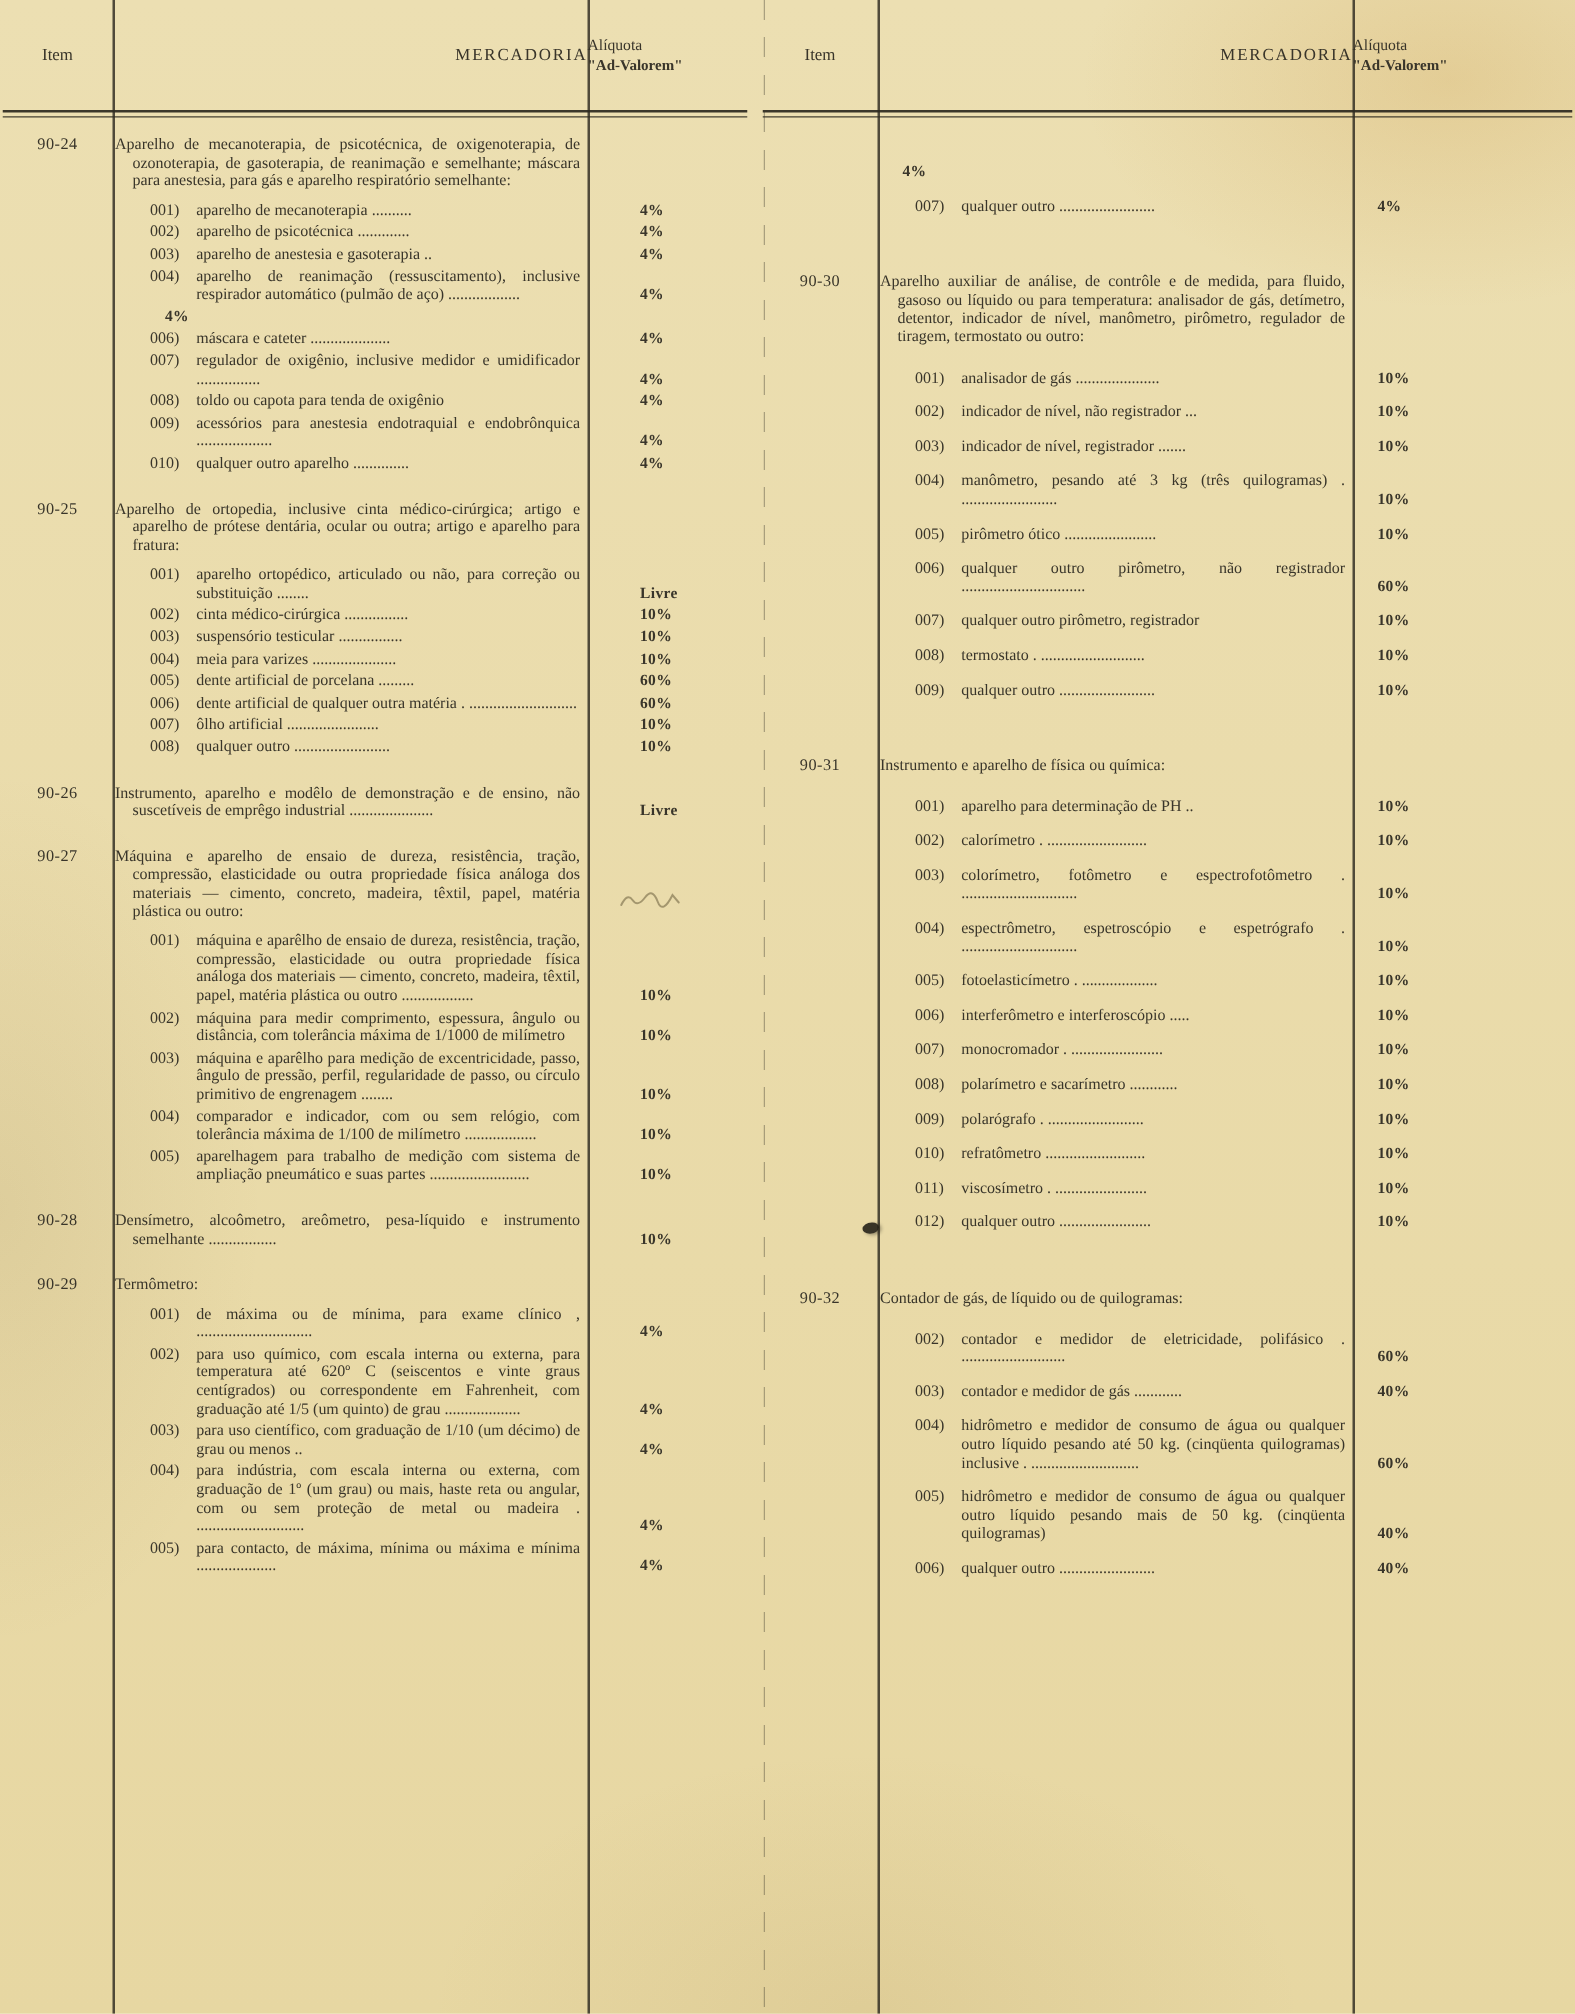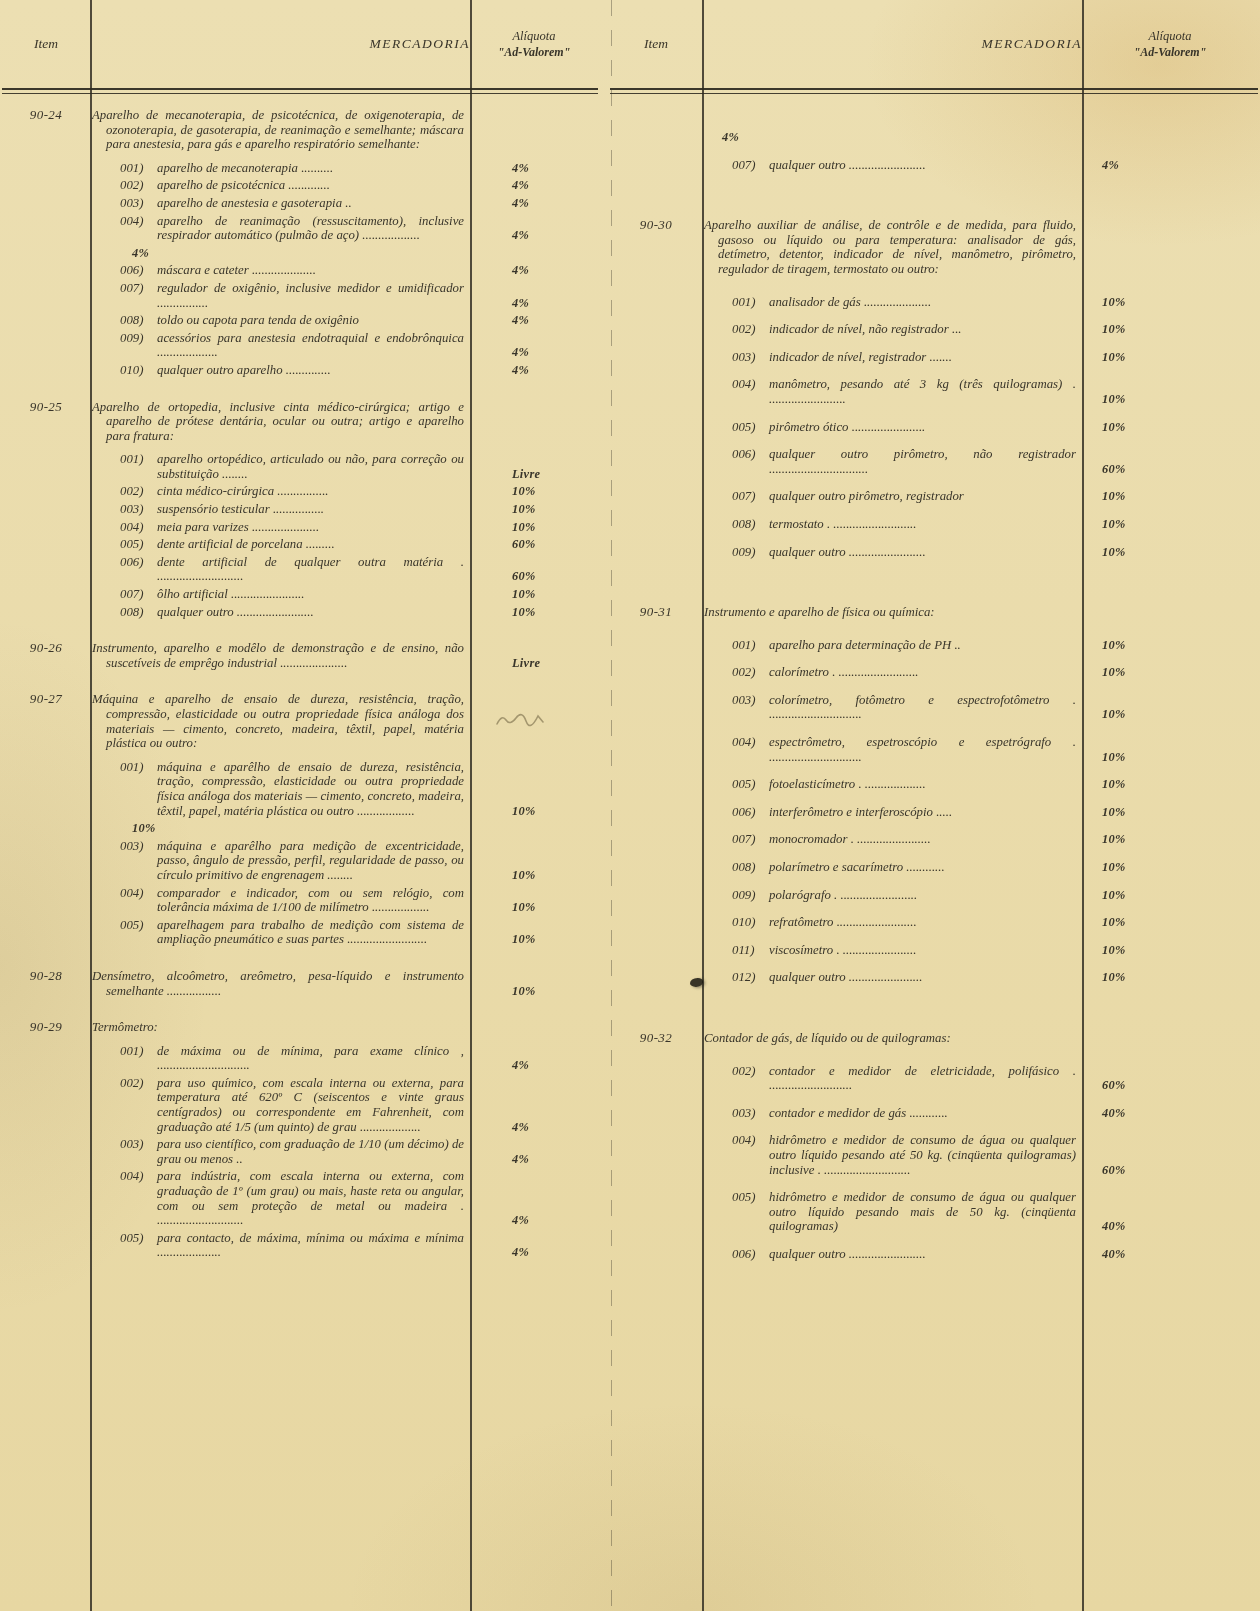--- a/index.html
+++ b/index.html
@@ -6,35 +6,35 @@
   body{
     width:1260px;height:1611px;overflow:hidden;
     font-family:"Liberation Serif","DejaVu Serif",serif;
     color:#39352a;
     background:
       radial-gradient(ellipse 420px 260px at 92% 4%, rgba(196,142,52,.22), transparent 70%),
       radial-gradient(ellipse 300px 500px at 0% 60%, rgba(120,95,45,.10), transparent 70%),
       radial-gradient(ellipse 500px 300px at 55% 100%, rgba(150,115,50,.10), transparent 70%),
       linear-gradient(#ecdfb2,#e7d7a2);
   }
-  .page{display:flex;gap:12px;padding:0 2px;height:1611px;box-sizing:border-box;font-style:italic;}
+  .page{display:flex;gap:12px;padding:0 2px;height:1611px;box-sizing:border-box;}
   .colwrap{position:relative;height:1611px;overflow:hidden;box-sizing:border-box;}
   .col-left { width:596px; --itemw:88px; --ratew:128px; --ratepad:42px; --subgap:3px;  --descgap:9px;  --entrygap:22px; --toppad:14px; }
   .col-right{ width:648px; --itemw:92px; --ratew:176px; --ratepad:20px; --subgap:13px; --descgap:18px; --entrygap:46px; --toppad:36px; }
 
   .vline{position:absolute;top:0;bottom:0;width:1.5px;background:rgba(45,42,32,.82);z-index:1;}
   .v1{left:var(--itemw);}
   .v2{left:calc(100% - var(--ratew));}
   .v0{left:1px;width:1px;background:repeating-linear-gradient(to bottom,rgba(45,42,32,.35) 0 16px,transparent 16px 30px);}
 
   .thead{display:flex;align-items:center;height:88px;}
   .th{font-size:13.5px;}
   .th-item{width:var(--itemw);text-align:center;flex:none;}
   .th-merc{flex:1;text-align:right;letter-spacing:1.5px;}
-  .th-rate{width:var(--ratew);flex:none;text-align:center;font-size:12.5px;line-height:16px;}
+  .th-rate{width:var(--ratew);flex:none;text-align:left;font-size:12.5px;line-height:16px;}
   .th-rate .l2{font-weight:700;font-size:12px;}
   .head-rule{height:6px;border-top:2.5px solid rgba(40,37,28,.9);border-bottom:1.2px solid rgba(40,37,28,.85);box-sizing:border-box;}
 
   .entries{padding-top:var(--toppad);font-size:12.8px;line-height:14.6px;}
   .entry + .entry{margin-top:var(--entrygap);}
   .row{display:flex;align-items:flex-end;}
   .row.main + .row.sub{margin-top:var(--descgap);}
   .row.sub + .row.sub{margin-top:var(--subgap);}
   .c-item{width:var(--itemw);flex:none;text-align:center;align-self:flex-start;font-size:13px;letter-spacing:.4px;}
   .c-merc{flex:1;min-width:0;padding-right:6px;text-align:justify;}
@@ -180,20 +180,21 @@
             <div class="c-merc desc">Máquina e aparelho de ensaio de dureza, resistência, tração, compressão, elasticidade ou outra propriedade física análoga dos materiais — cimento, concreto, madeira, têxtil, papel, matéria plástica ou outro:</div>
             <div class="c-rate"></div>
           </div>
           <div class="row sub">
             <div class="c-item"></div>
             <div class="c-merc subm"><span class="code">001)</span><span class="txt">máquina e aparêlho de ensaio de dureza, resistência, tração, compressão, elasticidade ou outra propriedade física análoga dos materiais — cimento, concreto, madeira, têxtil, papel, matéria plástica ou outro ..................</span></div>
             <div class="c-rate">10%</div>
           </div>
           <div class="row sub">
             <div class="c-item"></div>
+            <div class="c-merc subm"><span class="code">002)</span><span class="txt">máquina para medir comprimento, espessura, ângulo ou distância, com tolerância máxima de 1/1000 de milímetro</span></div>
             <div class="c-rate">10%</div>
           </div>
           <div class="row sub">
             <div class="c-item"></div>
             <div class="c-merc subm"><span class="code">003)</span><span class="txt">máquina e aparêlho para medição de excentricidade, passo, ângulo de pressão, perfil, regularidade de passo, ou círculo primitivo de engrenagem ........</span></div>
             <div class="c-rate">10%</div>
           </div>
           <div class="row sub">
             <div class="c-item"></div>
             <div class="c-merc subm"><span class="code">004)</span><span class="txt">comparador e indicador, com ou sem relógio, com tolerância máxima de 1/100 de milímetro ..................</span></div>

